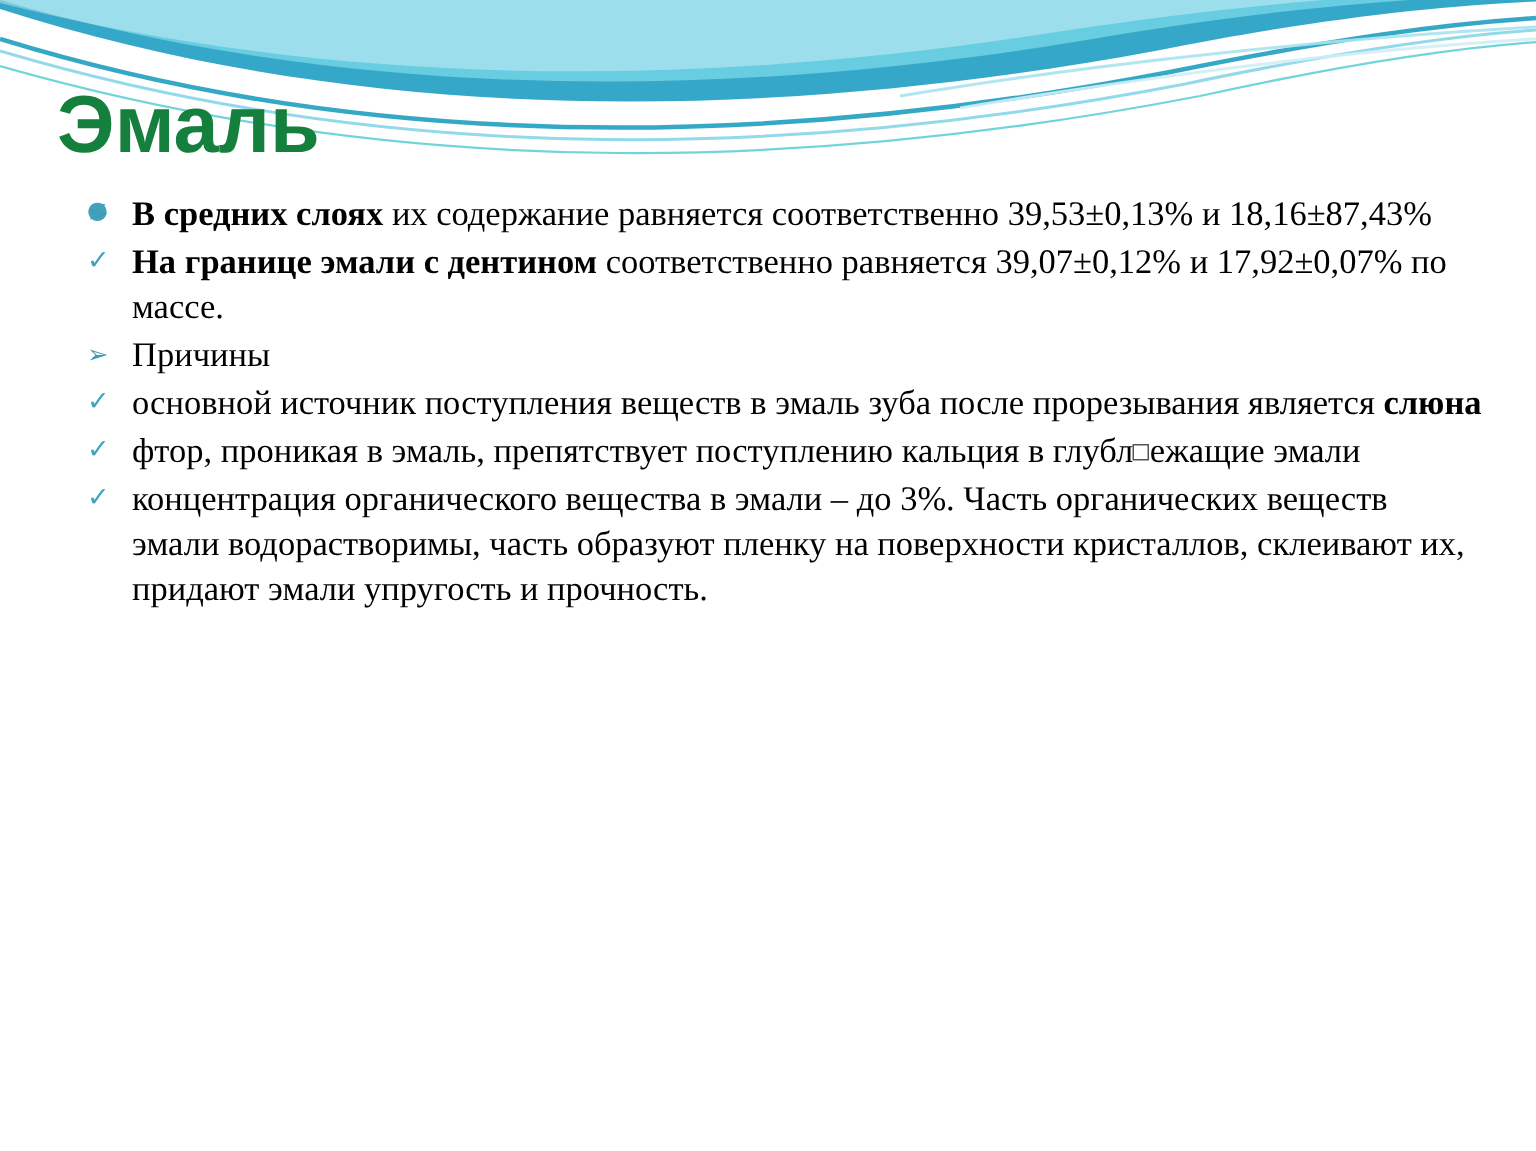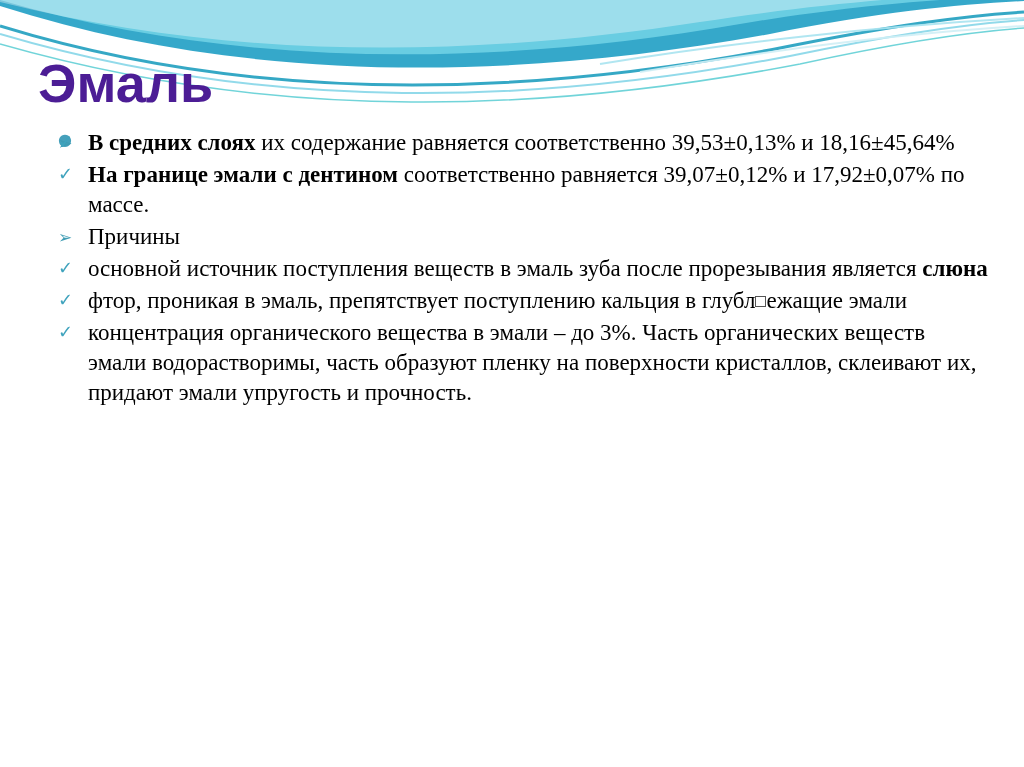--- a/index.html
+++ b/index.html
@@ -34,21 +34,21 @@
 
   
   #title {
     position: absolute;
     left: 38px;
     top: 52px;
     font-family: "Liberation Sans", sans-serif;
     font-weight: bold;
     font-size: 54px;
     line-height: 62px;
-    color: #4c1d95;
+    color: #15803d;
     letter-spacing: 0px;
   }
 
   
   #content {
     position: absolute;
     left: 36px;
     top: 126px;
     width: 952px;
   }
@@ -144,21 +144,21 @@
     <div class="item lvl2">
       <span class="marker arrow">➢</span>
     </div>
 
     <div class="item lvl2">
       <span class="marker check">✓</span>
     </div>
 
     <div class="item lvl2">
       <span class="marker check">✓</span>
-      <b class="inline">В средних слоях</b><span> их содержание равняется соответственно 39,53±0,13% и 18,16±45,64%</span>
+      <b class="inline">В средних слоях</b><span> их содержание равняется соответственно 39,53±0,13% и 18,16±87,43%</span>
     </div>
 
     <div class="item lvl2">
       <span class="marker check">✓</span>
       <b class="inline">На границе эмали с дентином</b><span> соответственно равняется 39,07±0,12% и 17,92±0,07% по массе.</span>
     </div>
 
     <div class="item lvl2">
       <span class="marker arrow">➢</span>
       <span>Причины</span>

